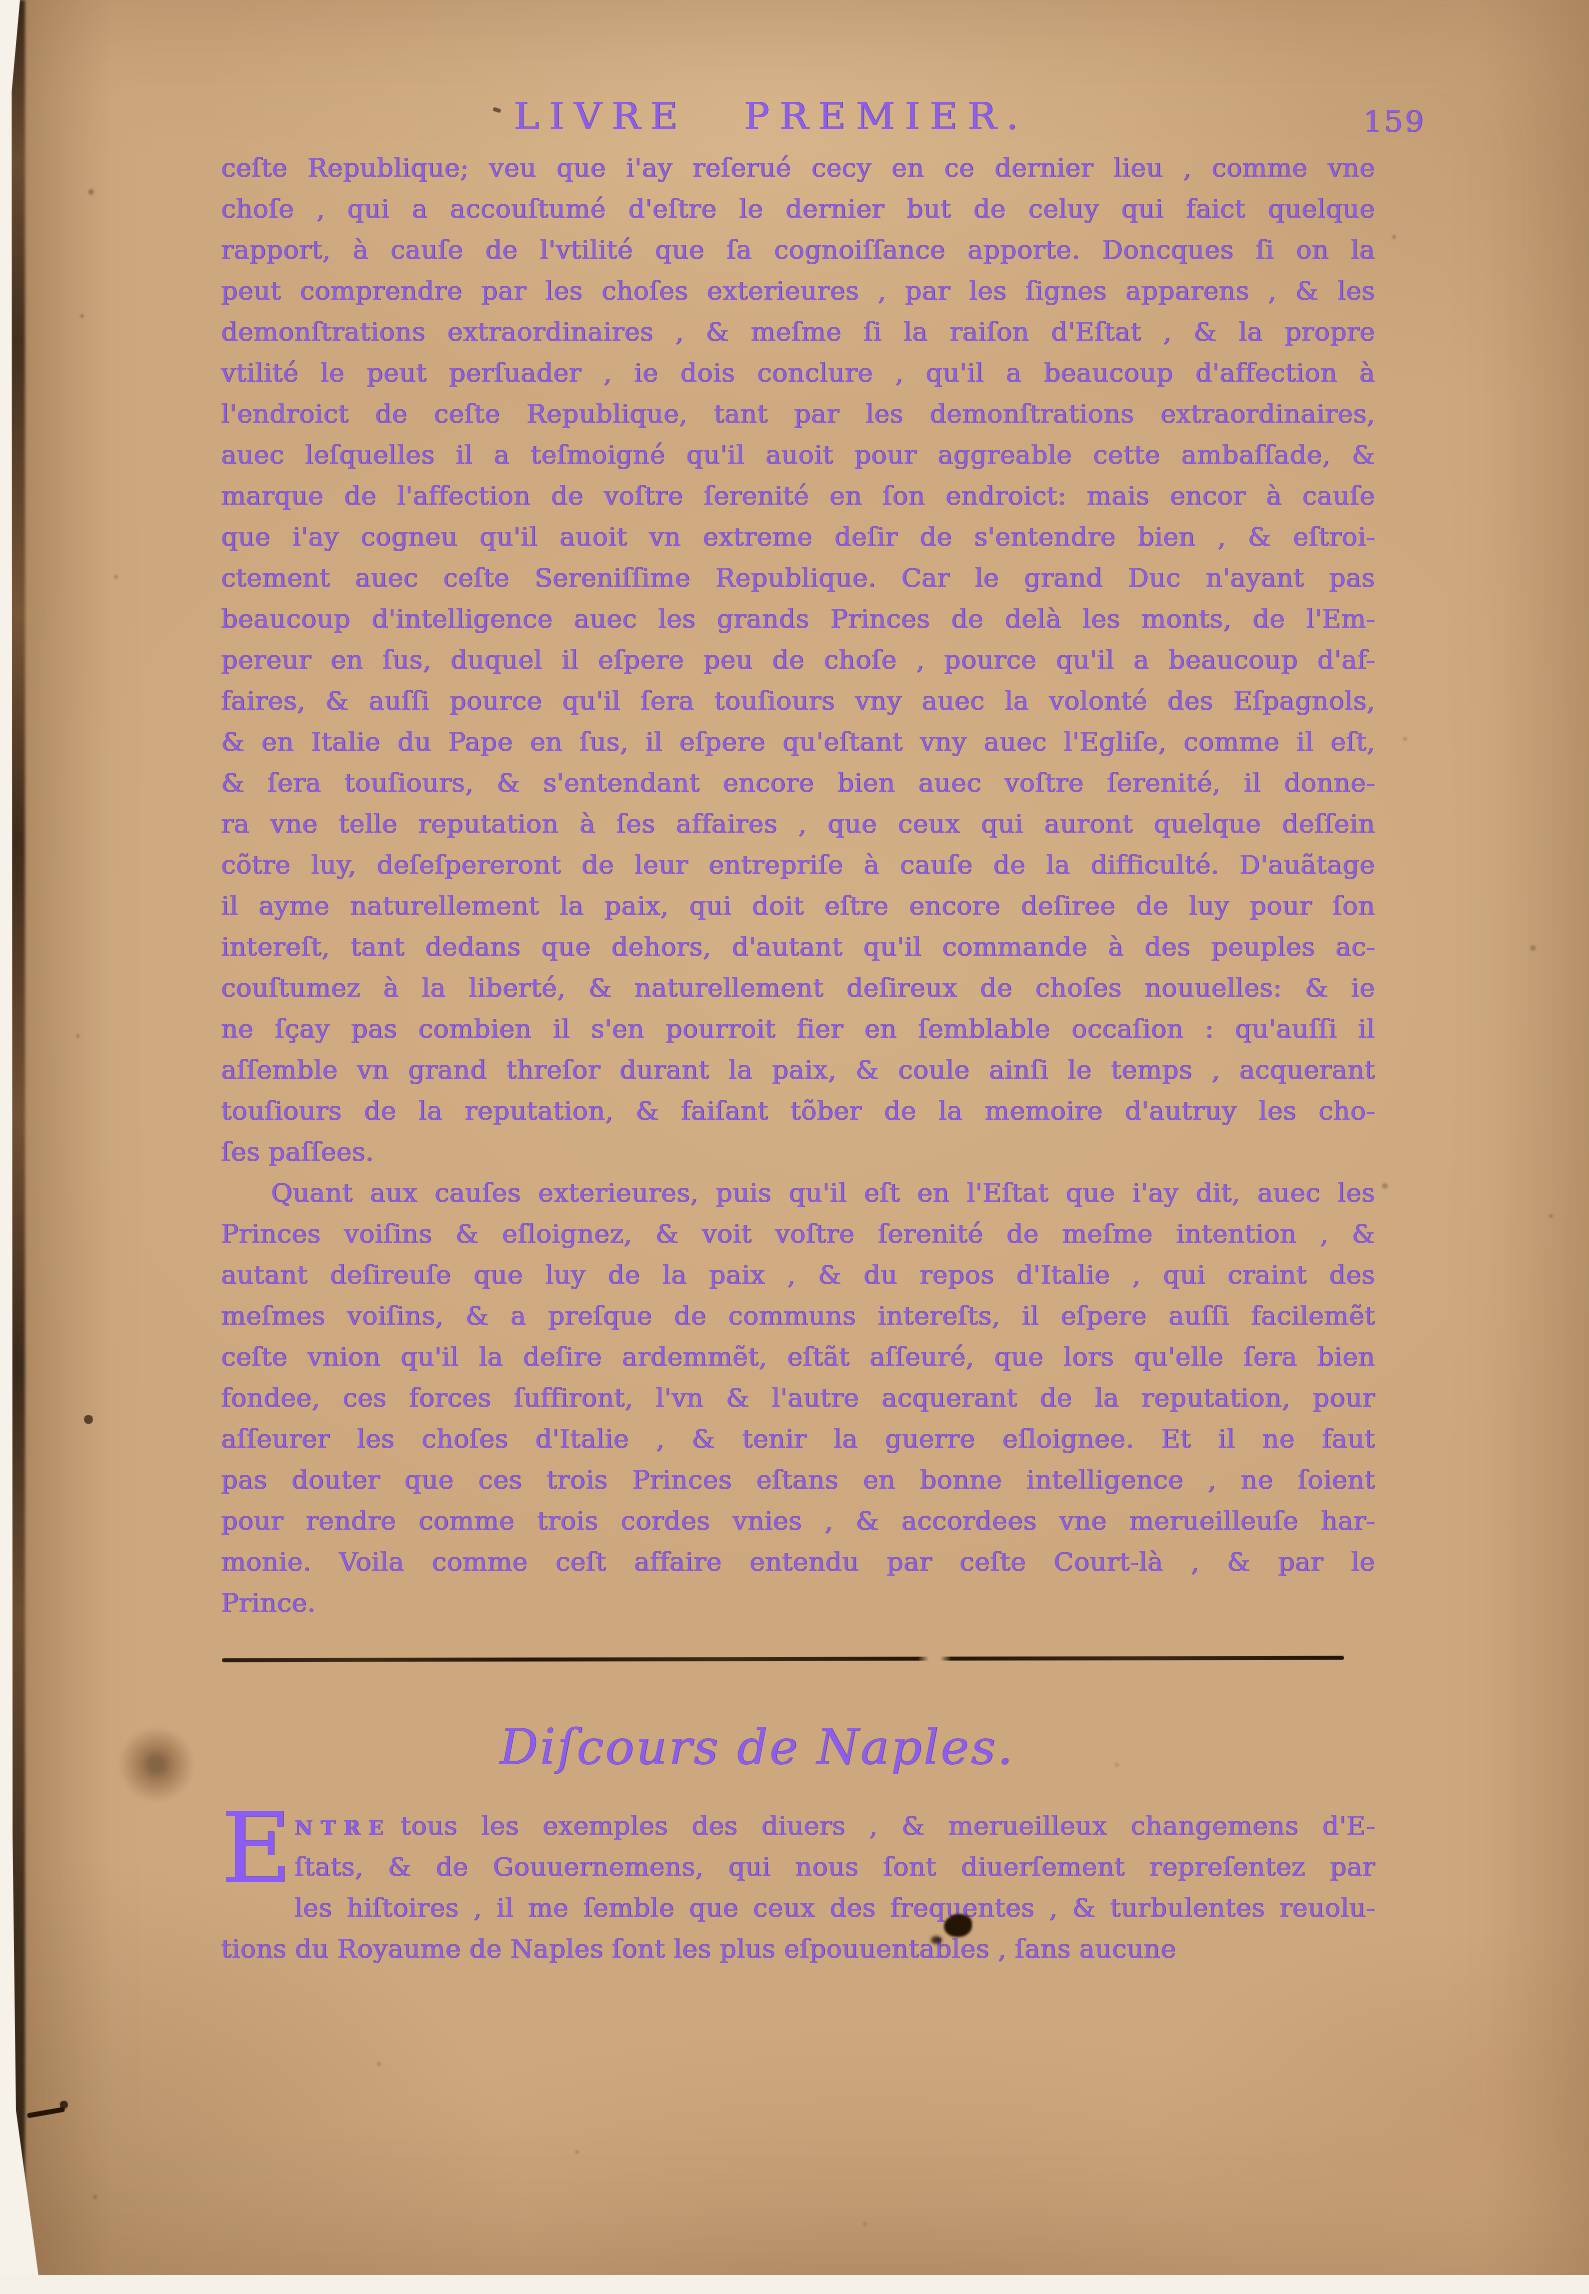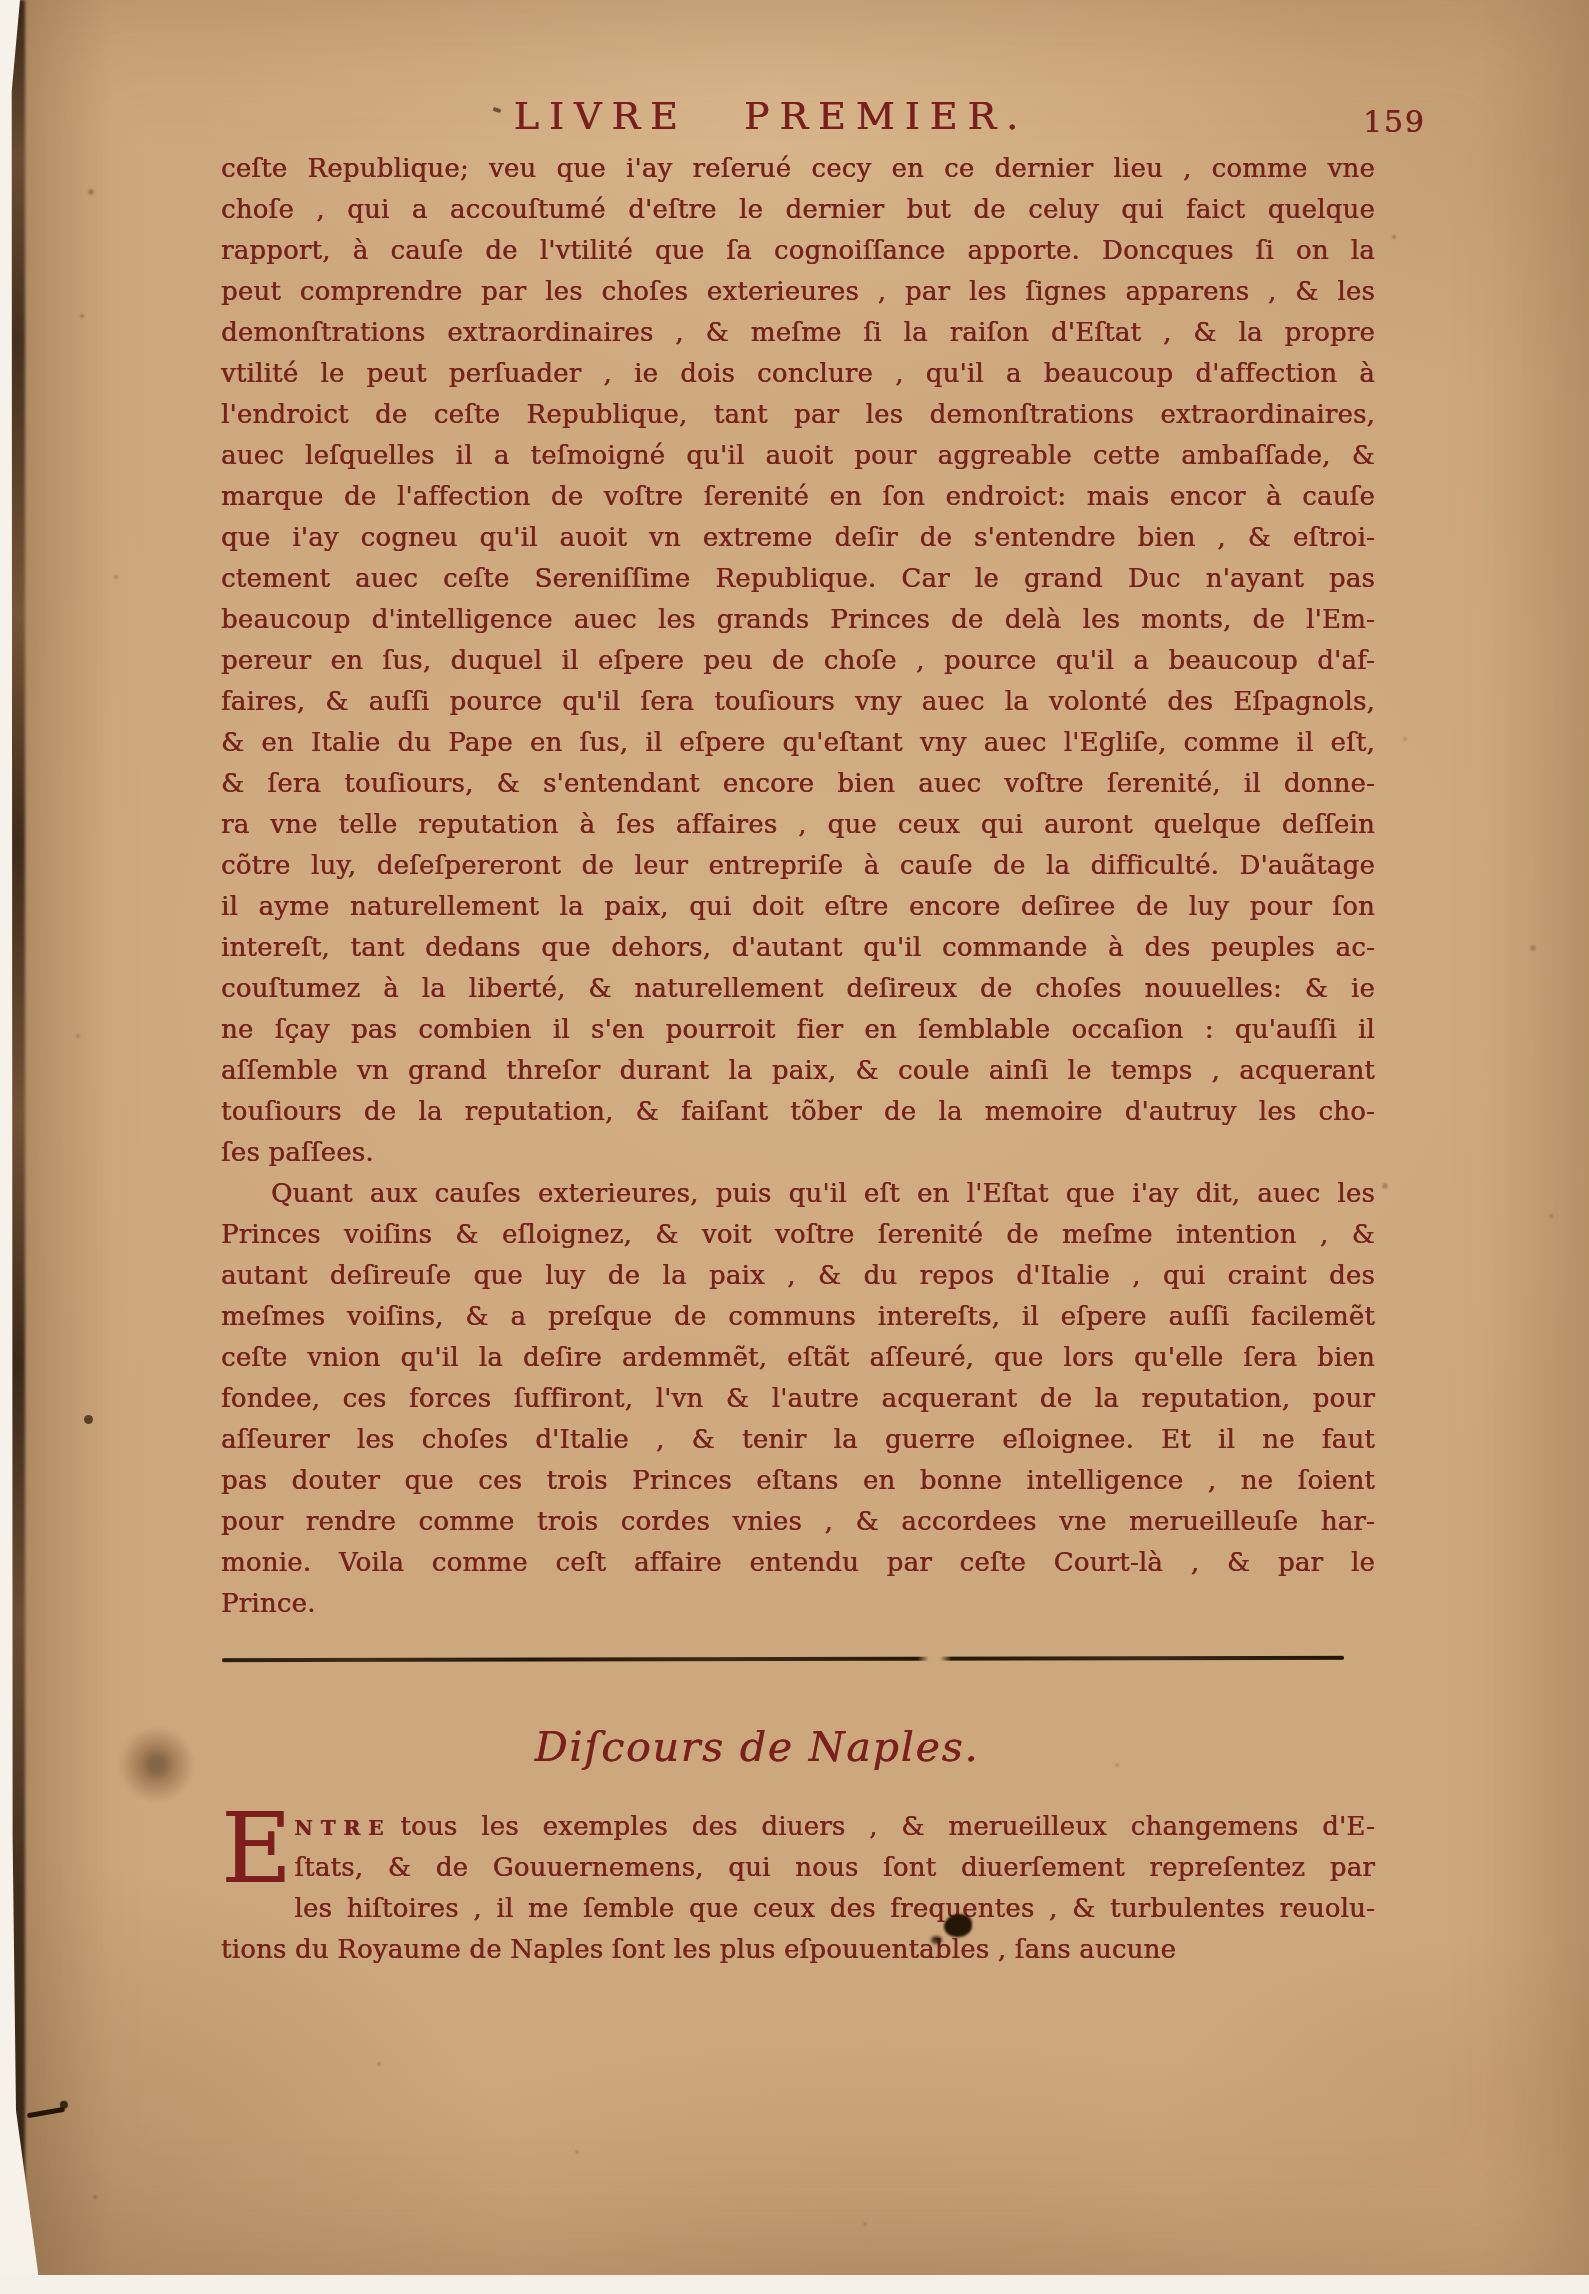--- a/index.html
+++ b/index.html
@@ -26,21 +26,21 @@
   .edge-left{
     position:absolute;left:0;top:0;width:45px;height:2294px;background:#f6f2e9;
     clip-path:polygon(0 0,20px 0,11.7px 4%,12.6px 80%,16px 92%,41px 100%,0 100%);
   }
   .edge-bottom{position:absolute;left:0;top:2275px;width:1590px;height:19px;background:#f4f0e7;}
   .binding{
     position:absolute;left:10px;top:0;width:15.3px;height:2277px;opacity:.8;filter:blur(1.8px);
     background:linear-gradient(180deg,#1d1208 0%,#5a3e26 7%,#2a1b0e 15%,#6b4a2d 27%,#241509 37%,#66452a 49%,#1f1309 60%,#5d4026 71%,#281a0d 83%,#150d06 100%);
   }
   
-  .ink{color:#7f1d1d;text-shadow:0.4px 0.4px 0.6px rgba(36,24,7,.65), -0.2px 0 0.4px rgba(36,24,7,.35);}
+  .ink{color:#8b5cf6;text-shadow:0.4px 0.4px 0.6px rgba(36,24,7,.65), -0.2px 0 0.4px rgba(36,24,7,.35);}
   header .title{
     position:absolute;left:221px;top:94px;width:1154px;text-align:center;
     transform:translateX(-27px);
     font-size:38px;letter-spacing:10px;word-spacing:34px;font-weight:500;
   }
   header .pagenum{position:absolute;left:1363px;top:104px;width:90px;font-size:30px;letter-spacing:1.8px;font-feature-settings:"onum";}
   main{position:absolute;left:221px;top:148px;width:1154px;}
   .line{
     font-size:26px;line-height:41px;height:41px;white-space:normal;
     text-align:justify;text-align-last:justify;letter-spacing:0.2px;
@@ -48,21 +48,21 @@
   .line.last{text-align-last:left;}
   .line.indent{text-indent:50px;}
   .rule{
     position:absolute;left:222px;top:1657px;width:1122px;height:3.6px;
     background:linear-gradient(90deg,#2a1c10,#3e2b18 12%,#241809 28%,#3d2a18 45%,#241809 62%,#38251500 63%,#38251500 64%,#241809 65%,#3a2817 82%,#201407 100%);
     border-radius:1.8px;filter:blur(0.5px);transform:rotate(-.12deg);
   }
   h2.heading{
     position:absolute;left:221px;top:1721px;width:1154px;margin:0;text-align:center;
     transform:translateX(-41px);
-    font-size:41px;line-height:52px;font-style:italic;font-weight:500;letter-spacing:1.8px;
+    font-size:48px;line-height:52px;font-style:italic;font-weight:500;letter-spacing:1.8px;
   }
   section.naples{position:absolute;left:221px;top:1806px;width:1154px;}
   .dropcap{
     float:left;font-size:97px;line-height:77px;height:79px;width:59px;
     margin:3.6px 14.4px 0 0;font-weight:500;
   }
   .smallcaps{font-size:20px;letter-spacing:8px;margin-right:9px;font-weight:600;}
   
   .margin-blot{
     position:absolute;left:118px;top:1726px;width:77px;height:77px;border-radius:50%;

